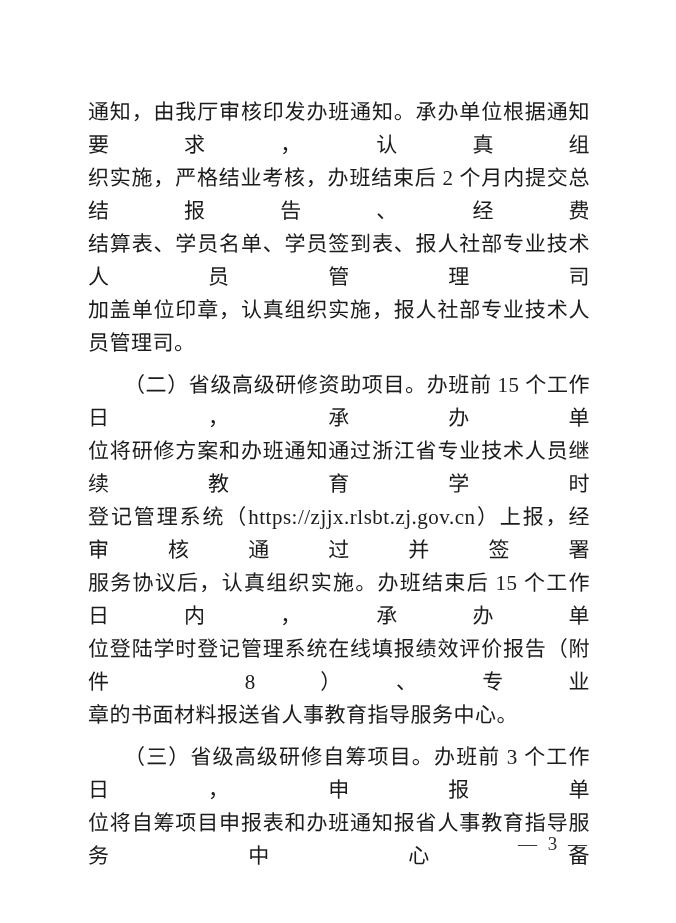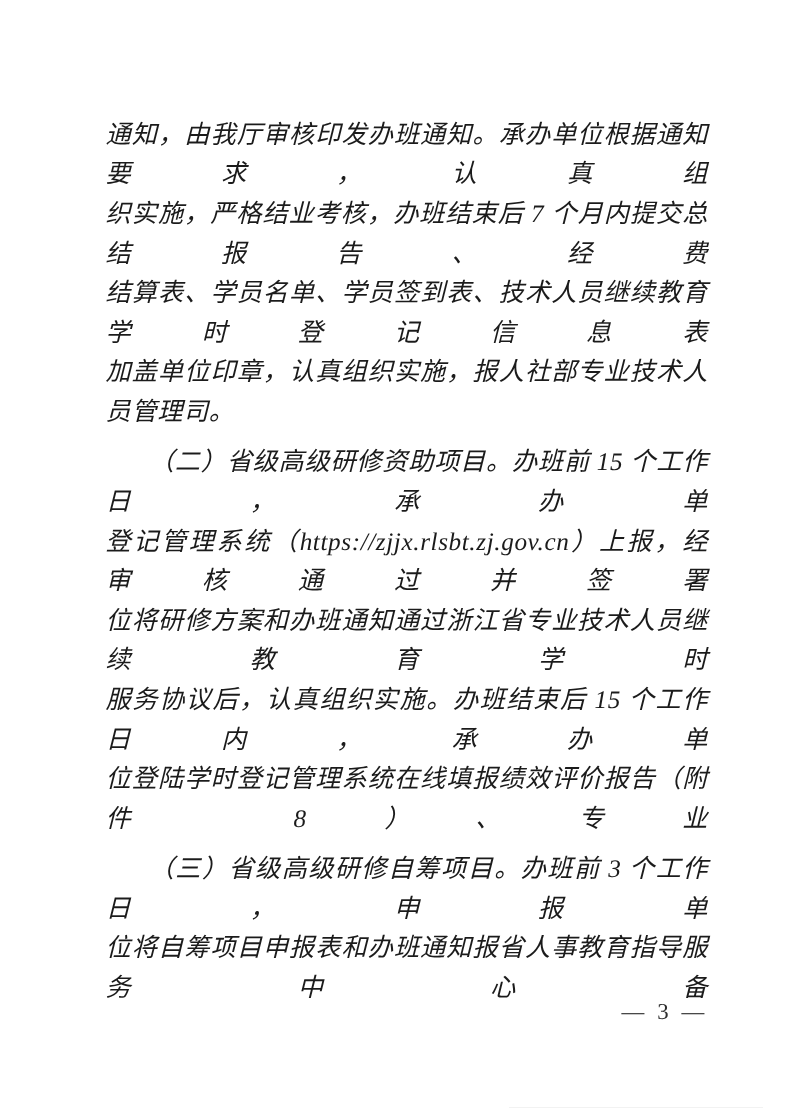--- a/index.html
+++ b/index.html
@@ -19,21 +19,21 @@
   .body-text {
     position: absolute;
     left: 88px;
     top: 96px;
     width: 502px;
     font-size: 21px;
     line-height: 33px;
     letter-spacing: 0.5px;
   }
 
-  .para { margin: 0 0 9px 0; font-style: italic; }
+  .para { margin: 0 0 9px 0; }
   .para.tight { margin-bottom: 4px; }
   .para:last-child { margin-bottom: 0; }
 
   
   .line {
     text-align: justify;
     text-align-last: justify;
     text-justify: inter-character;
     white-space: normal;
   }
@@ -54,31 +54,32 @@
 </style>
 </head>
 <body>
 
 <div class="page">
 
   <main class="body-text">
 
     <div class="para">
       <div class="line">通知，由我厅审核印发办班通知。承办单位根据通知要求，认真组</div>
-      <div class="line">织实施，严格结业考核，办班结束后 7 个月内提交总结报告、经费</div>
-      <div class="line">结算表、学员名单、学员签到表、技术人员继续教育学时登记信息表</div>
+      <div class="line">织实施，严格结业考核，办班结束后 2 个月内提交总结报告、经费</div>
+      <div class="line">结算表、学员名单、学员签到表、报人社部专业技术人员管理司</div>
       <div class="line last">加盖单位印章，认真组织实施，报人社部专业技术人员管理司。</div>
     </div>
 
     <div class="para">
       <div class="line indent">（二）省级高级研修资助项目。办班前 15 个工作日，承办单</div>
+      <div class="line">位将研修方案和办班通知通过浙江省专业技术人员继续教育学时</div>
       <div class="line">登记管理系统（https://zjjx.rlsbt.zj.gov.cn）上报，经审核通过并签署</div>
-      <div class="line">位将研修方案和办班通知通过浙江省专业技术人员继续教育学时</div>
       <div class="line">服务协议后，认真组织实施。办班结束后 15 个工作日内，承办单</div>
       <div class="line">位登陆学时登记管理系统在线填报绩效评价报告（附件 8）、专业</div>
+      <div class="line last">章的书面材料报送省人事教育指导服务中心。</div>
     </div>
 
     <div class="para tight">
       <div class="line indent">（三）省级高级研修自筹项目。办班前 3 个工作日，申报单</div>
       <div class="line">位将自筹项目申报表和办班通知报省人事教育指导服务中心备</div>
 
     </div>
 
   </main>
 

